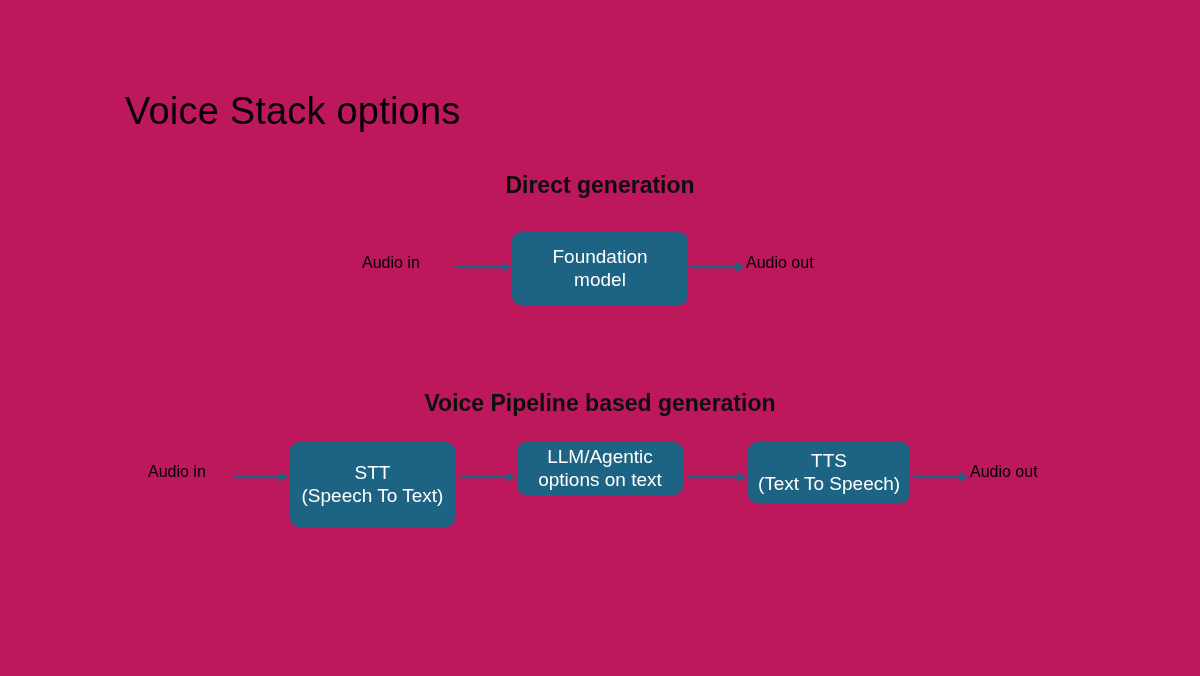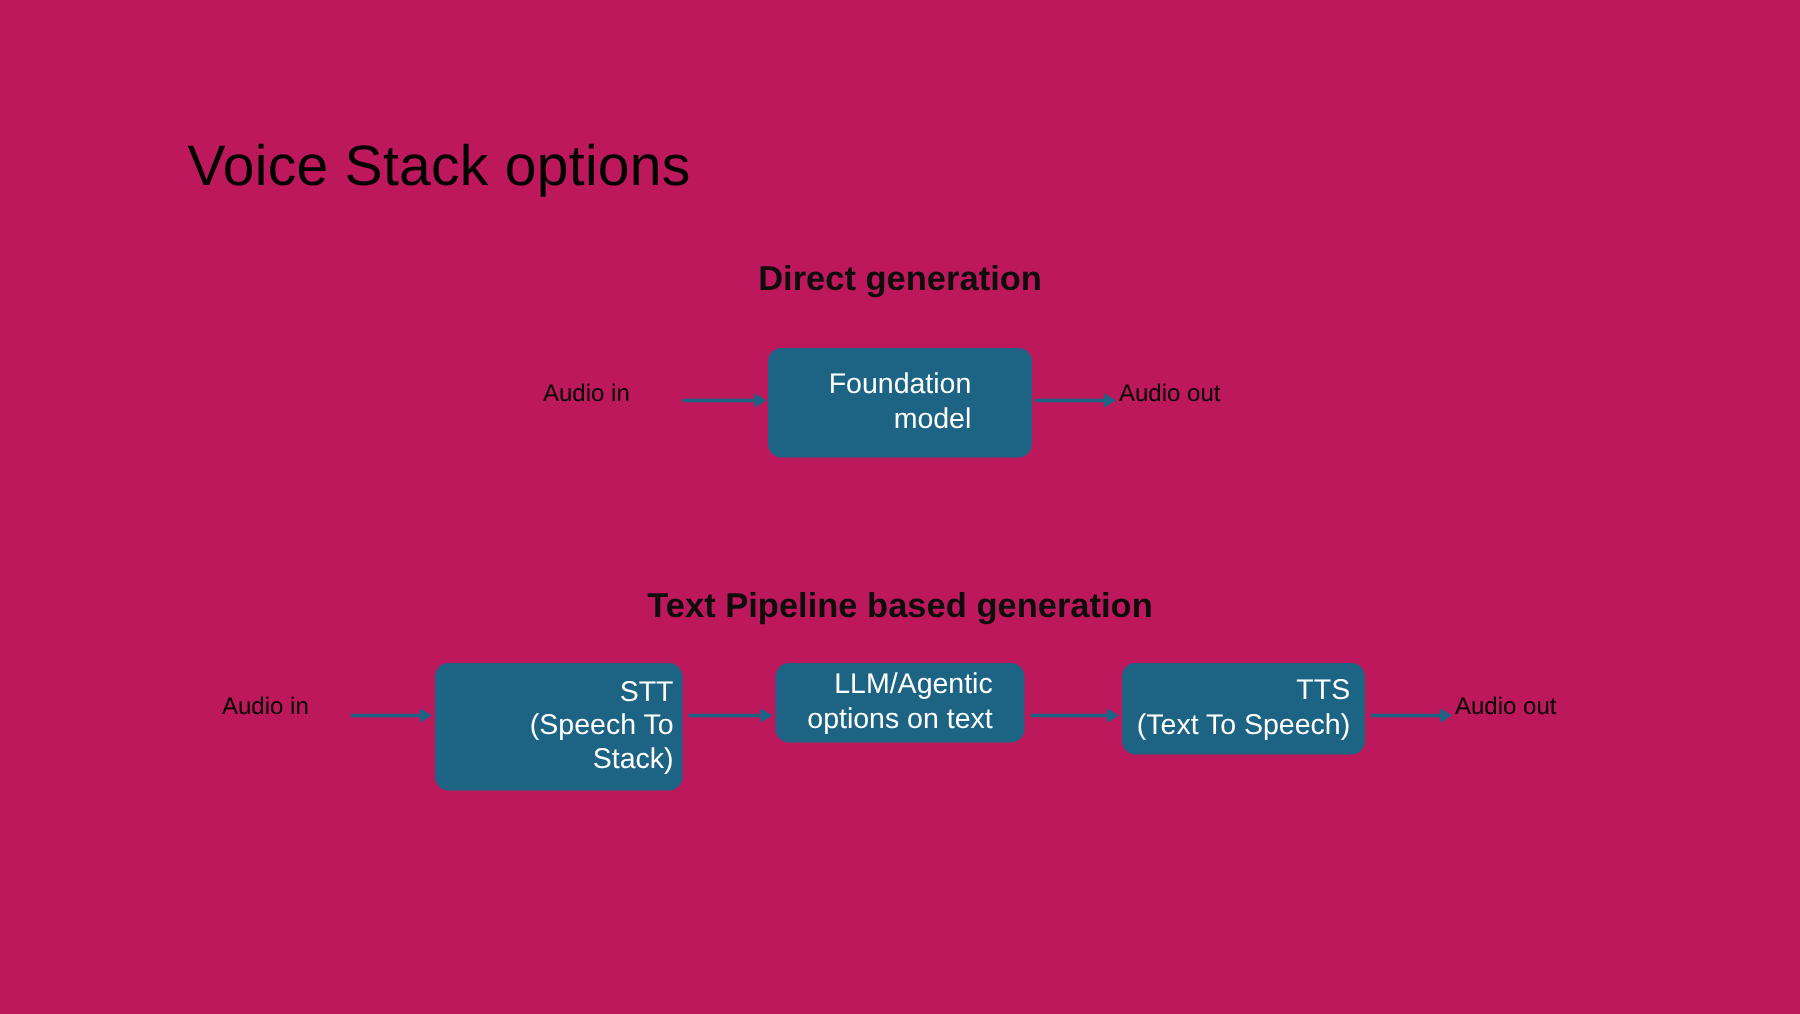--- a/index.html
+++ b/index.html
@@ -49,21 +49,21 @@
     text-align: center;
   }
   .node {
     position: absolute;
     background: #1d6384;
     border-radius: 9px;
     color: #ffffff;
     display: flex;
     align-items: center;
     justify-content: center;
-    text-align: right;
+    text-align: center;
     line-height: 1.18;
     font-size: 19px;
     font-weight: 400;
     box-sizing: border-box;
     padding: 6px 6px;
   }
   .node-foundation {
     left: 512px;
     top: 232px;
     width: 176px;
@@ -139,35 +139,35 @@
 
   <div class="arrow arr-top-out">
     <svg width="54" height="14" viewBox="0 0 54 14">
       <line x1="0" y1="7" x2="46" y2="7" stroke="#1d6384" stroke-width="2.4"></line>
       <path d="M46,2.2 L54,7 L46,11.8 Z" fill="#1d6384"></path>
     </svg>
   </div>
 
   <div class="endpoint-label lbl-audio-out-top">Audio out</div>
 
-  <div class="section-heading heading-pipeline">Text Pipeline based generation</div>
+  <div class="section-heading heading-pipeline">Voice Pipeline based generation</div>
 
   <div class="endpoint-label lbl-audio-in-bot">Audio in</div>
 
   <div class="arrow arr-bot-1">
     <svg width="54" height="14" viewBox="0 0 54 14">
       <line x1="0" y1="7" x2="46" y2="7" stroke="#1d6384" stroke-width="2.4"></line>
       <path d="M46,2.2 L54,7 L46,11.8 Z" fill="#1d6384"></path>
     </svg>
   </div>
 
   <div class="node node-stt">
     <span>
       <span>STT</span><br>
-      <span>(Speech To Stack)</span>
+      <span>(Speech To Text)</span>
     </span>
   </div>
 
   <div class="arrow arr-bot-2">
     <svg width="56" height="14" viewBox="0 0 56 14">
       <line x1="0" y1="7" x2="48" y2="7" stroke="#1d6384" stroke-width="2.4"></line>
       <path d="M48,2.2 L56,7 L48,11.8 Z" fill="#1d6384"></path>
     </svg>
   </div>
 

